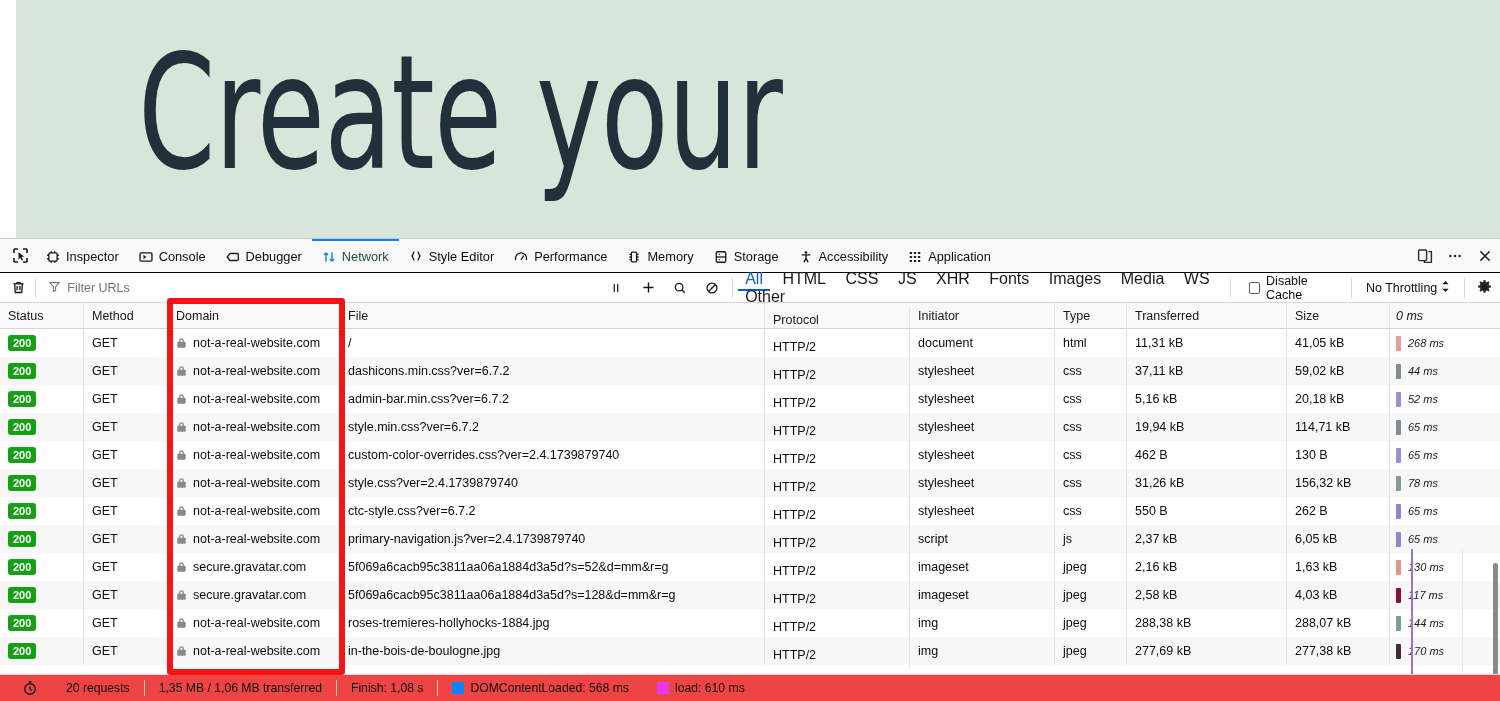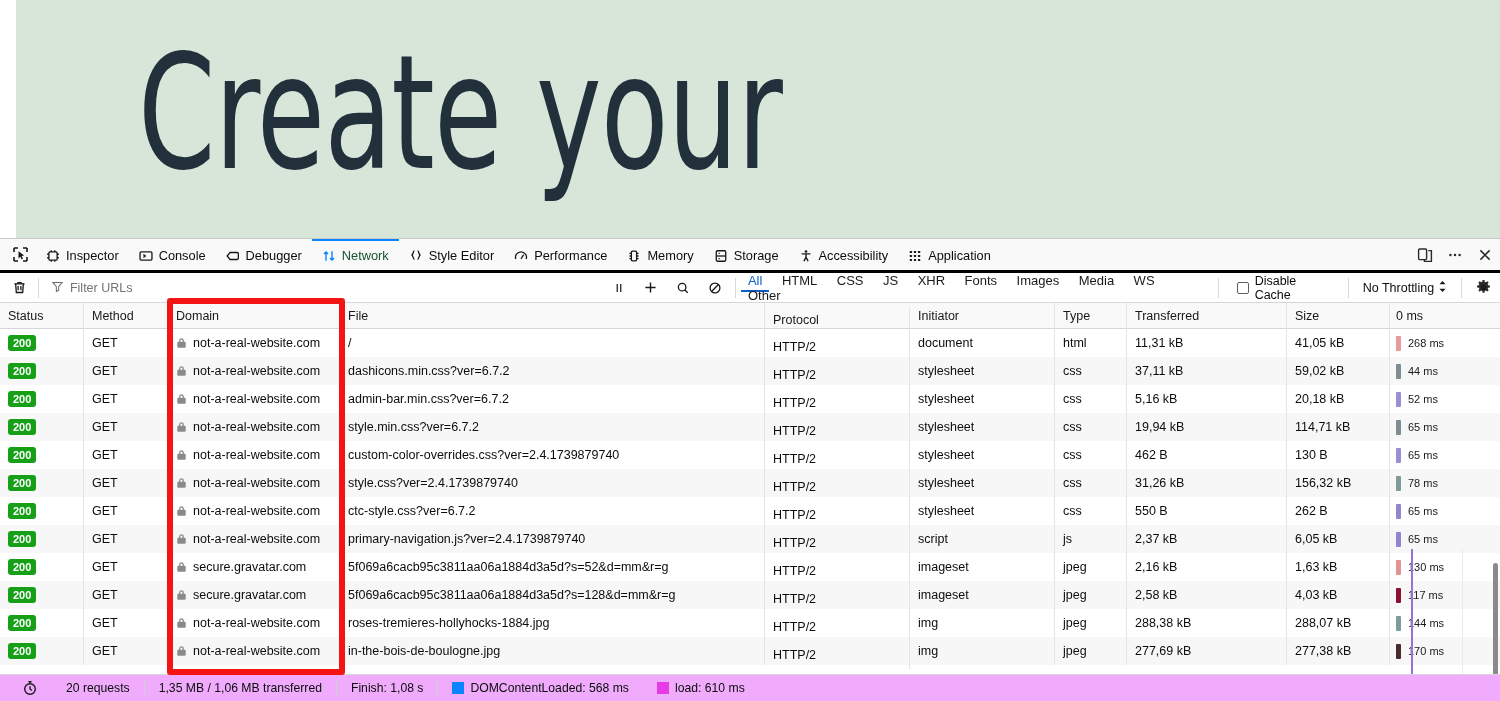--- a/index.html
+++ b/index.html
@@ -38,21 +38,21 @@
     background: #ffffff;
     border-top: 1px solid #c9c9c9;
     font-size: 12.5px;
     color: #0c0c0d;
   }
 
   
   #tabbar {
     display: flex; align-items: stretch;
     height: 34px;
-    border-bottom: 3px solid #000000;
+    border-bottom: 1px solid #000000;
     background: #f9f9fa;
     padding-left: 4px;
   }
   .picker-btn {
     display: flex; align-items: center; justify-content: center;
     width: 32px; height: 100%;
     cursor: pointer;
   }
   .tab {
     display: flex; align-items: center; gap: 6px;
@@ -92,21 +92,21 @@
     flex: 0 0 auto; width: 560px; height: 24px;
     padding-left: 8px;
     cursor: text;
   }
   #filter-input-wrap .ph { color: #737373; font-size: 12.5px; }
   .fb-mid { display: flex; align-items: center; gap: 0; }
   .fb-mid .fb-icon-btn { width: 32px; }
   .ftype {
     padding: 2px 7px;
     margin: 13px 1px;
-    font-size: 13px;
+    font-size: 16px;
     color: #1a1a1a;
     cursor: pointer;
     border-bottom: 2px solid transparent;
   }
   .ftype.active { color: #0a60c8; border-bottom-color: #0a60c8; }
   #disable-cache {
     display: flex; align-items: center; gap: 6px;
     margin-left: 6px; padding: 0 8px; cursor: pointer;
   }
   .cbox { width: 12px; height: 12px; border: 1.4px solid #606060; border-radius: 2px; background:#fff; }
@@ -135,21 +135,21 @@
   }
   .c-status    { width: 84px; }
   .c-method    { width: 84px; }
   .c-domain    { width: 172px; gap: 6px; }
   .c-file      { width: 425px; padding-left: 8px; }
   .c-protocol  { width: 145px; margin-top: 8px; }
   .c-initiator { width: 145px; }
   .c-type      { width: 72px; }
   .c-transfer  { width: 160px; }
   .c-size      { width: 103px; }
-  .c-timeline  { width: 110px; border-right: none; padding: 0 16px 0 6px; position: relative; }
+  .c-timeline  { width: 110px; border-right: none; padding: 0 16px 0 6px; position: relative; font-style: italic; }
   .zebra { background: #f7f7f8; }
   .status-badge {
     display: inline-block;
     background: #16a018; color: #ffffff;
     font-size: 11px; font-weight: 700;
     border-radius: 3px;
     padding: 1px 5px 1px 5px;
     line-height: 14px;
   }
   .lock-ico { flex: 0 0 auto; display:flex; align-items:center; }
@@ -176,21 +176,21 @@
     position: absolute; right: 2px; top: 324px;
     width: 5px; height: 196px;
     background: #8a8a8a; border-radius: 3px;
   }
 
   
   #statusbar {
     position: absolute; left: 0; bottom: 0;
     width: 1500px; height: 27px;
     border-top: 1px solid #d7d7db;
-    background: #f0abfc;
+    background: #ef4444;
     display: flex; align-items: center;
     font-size: 12.2px; color: #0c0c0d;
     padding-left: 8px;
   }
   .sb-item { padding: 0 14px; display: flex; align-items: center; gap: 6px; white-space: nowrap; }
   .sb-sep { width: 1px; height: 16px; background: #d0d0d2; }
   .sw { width: 12px; height: 12px; display:inline-block; }
 
   
   #redbox {

